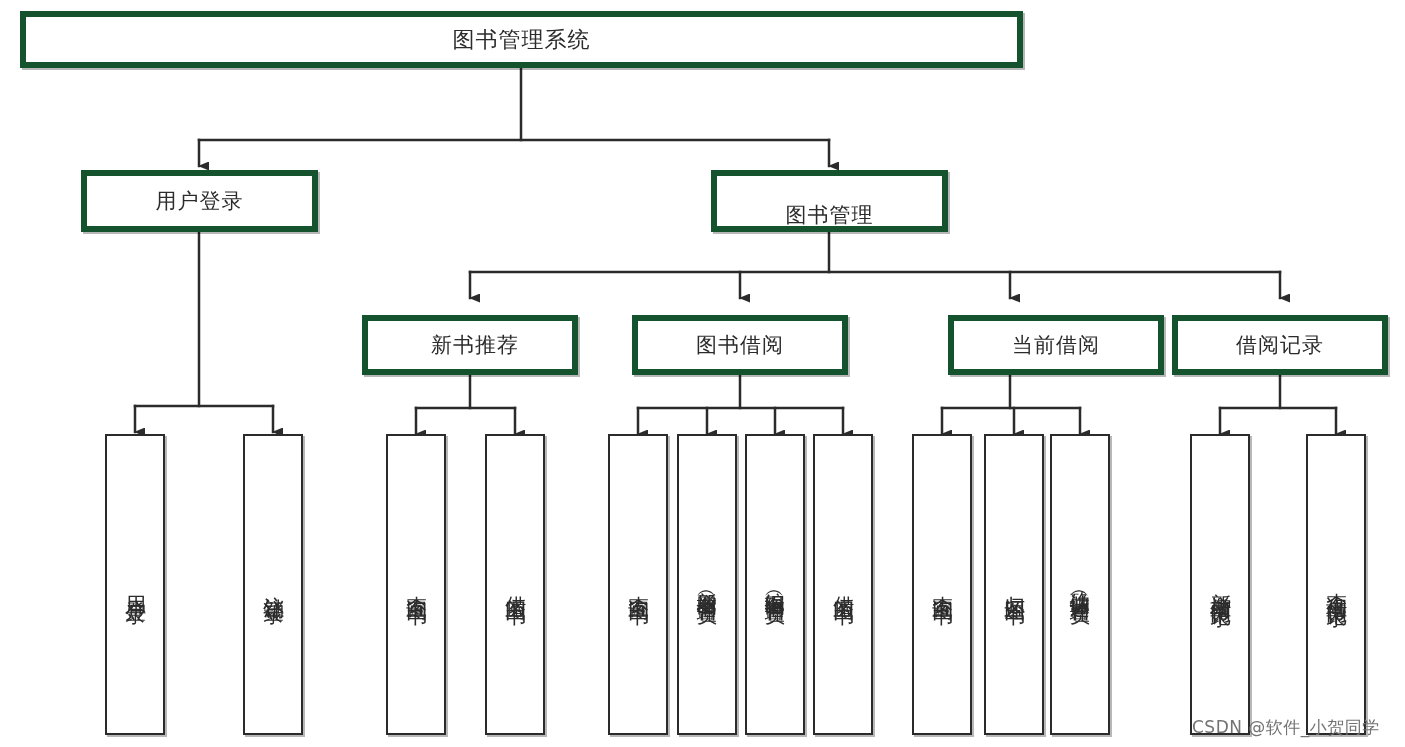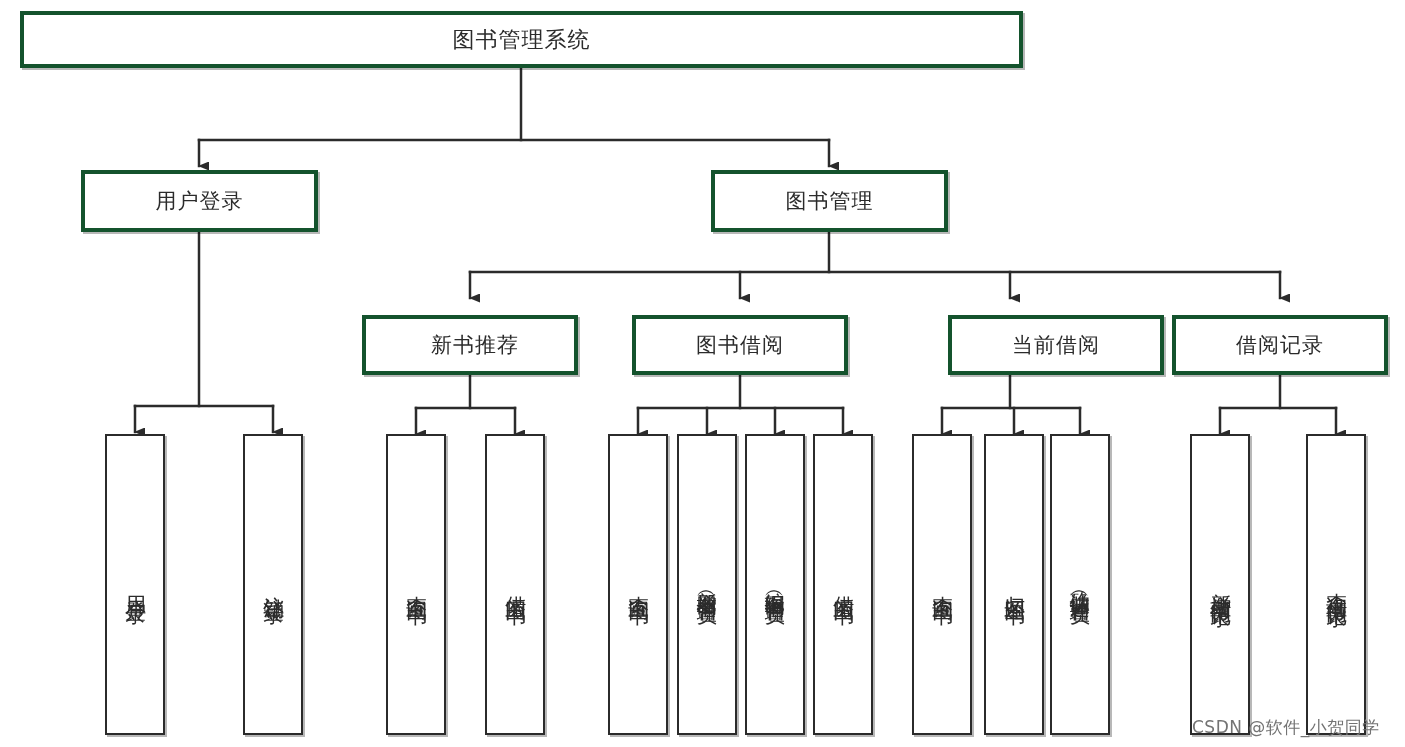--- a/index.html
+++ b/index.html
@@ -24,21 +24,21 @@
     left: 0;
     top: 0;
     width: 1405px;
     height: 747px;
     pointer-events: none;
   }
   .node {
     position: absolute;
     box-sizing: border-box;
     background: #ffffff;
-    border: 4px solid #14532d;
+    border: 6px solid #14532d;
     box-shadow: 2px 2px 0 rgba(0,0,0,0.28);
     display: flex;
     align-items: center;
     justify-content: center;
     color: #2b2b2b;
   }
   .node-h {
     font-size: 21px;
     letter-spacing: 1px;
     line-height: 1;
@@ -125,21 +125,21 @@
       </g>
   </svg>
 
   <div class="node root" style="left: 20px; top: 11px; width: 1003px; height: 57px;">
     <span class="node-h">图书管理系统</span>
   </div>
 
   <div class="node" style="left: 81px; top: 170px; width: 237px; height: 62px;">
     <span class="node-h">用户登录</span>
   </div>
-  <div class="node" style="left: 711px; top: 170px; width: 237px; height: 62px;">
+  <div class="node" style="left: 711px; top: 170px; width: 237px; height: 62px; align-items: flex-end;">
     <span class="node-h">图书管理</span>
   </div>
 
   <div class="node" style="left: 362px; top: 315px; width: 216px; height: 60px; padding-left: 10px;">
     <span class="node-h">新书推荐</span>
   </div>
   <div class="node" style="left: 632px; top: 315px; width: 216px; height: 60px;">
     <span class="node-h">图书借阅</span>
   </div>
   <div class="node" style="left: 902px; top: 315px; width: 216px; height: 60px; margin-left: 46px;">

